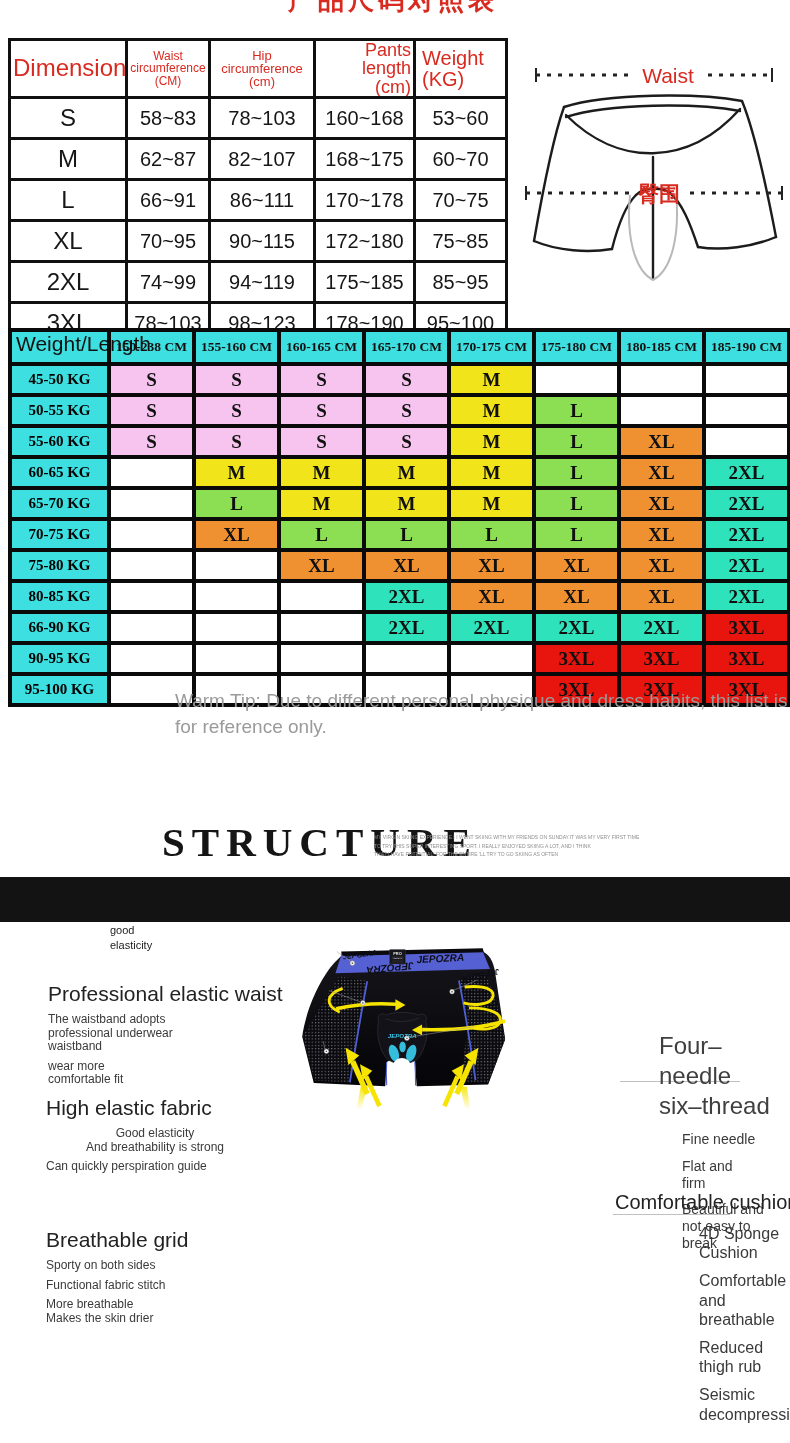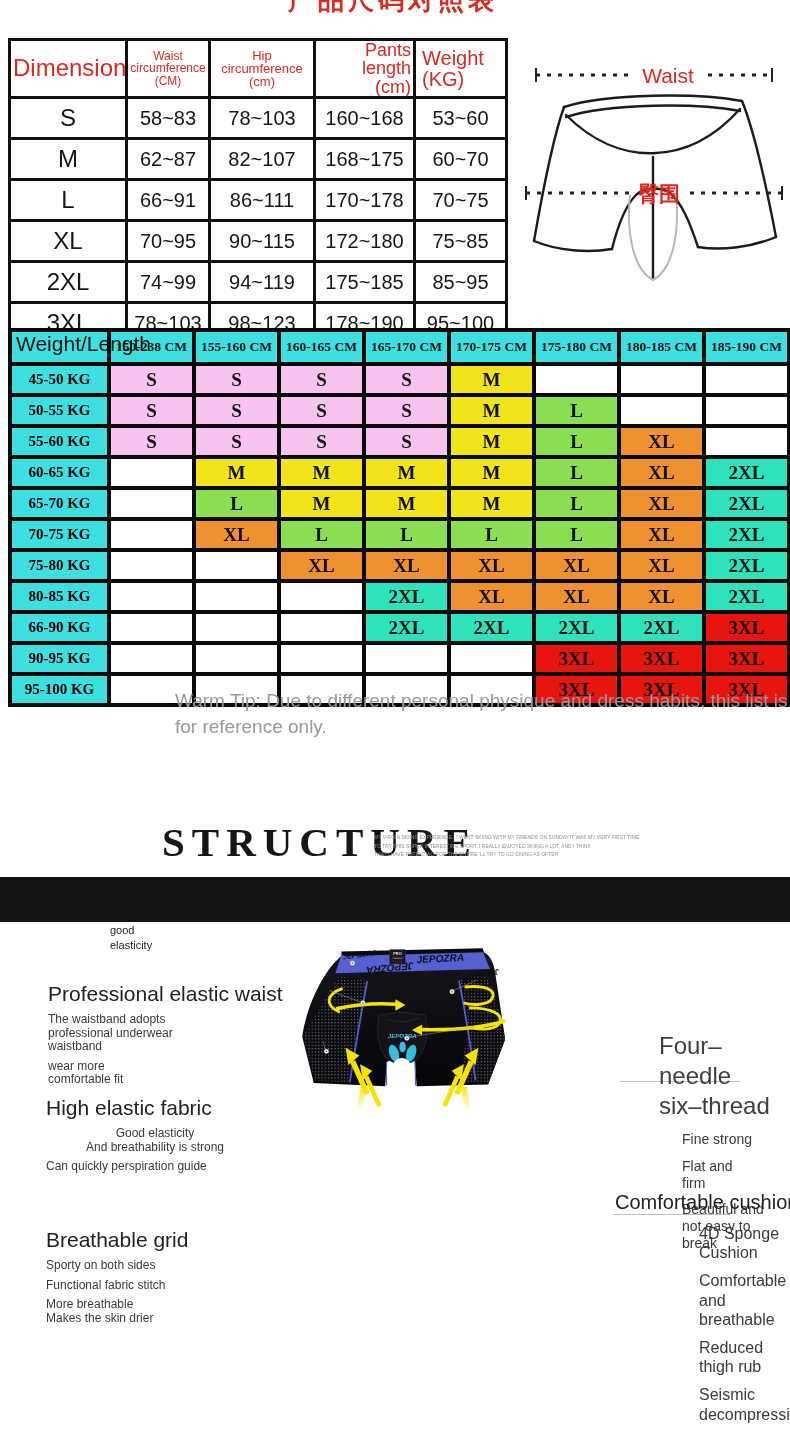--- a/index.html
+++ b/index.html
@@ -453,21 +453,21 @@
       <div class="callout lc2">
         <div class="co-head">Breathable grid</div>
         <div class="co-group">Sporty on both sides</div>
         <div class="co-group">Functional fabric stitch</div>
         <div class="co-group">More breathable
 Makes the skin drier</div>
       </div>
       <div class="callout rc0">
         <div class="co-head">Four–needle
 six–thread</div>
-        <div class="co-group">Fine strong</div>
+        <div class="co-group">Fine needle</div>
         <div class="co-group">Flat and
 firm</div>
         <div class="co-group">Beautiful and
 not easy to
 break</div>
       </div>
       <div class="callout rc1">
         <div class="co-head">Comfortable cushion</div>
         <div class="co-group">4D Sponge
 Cushion</div>

